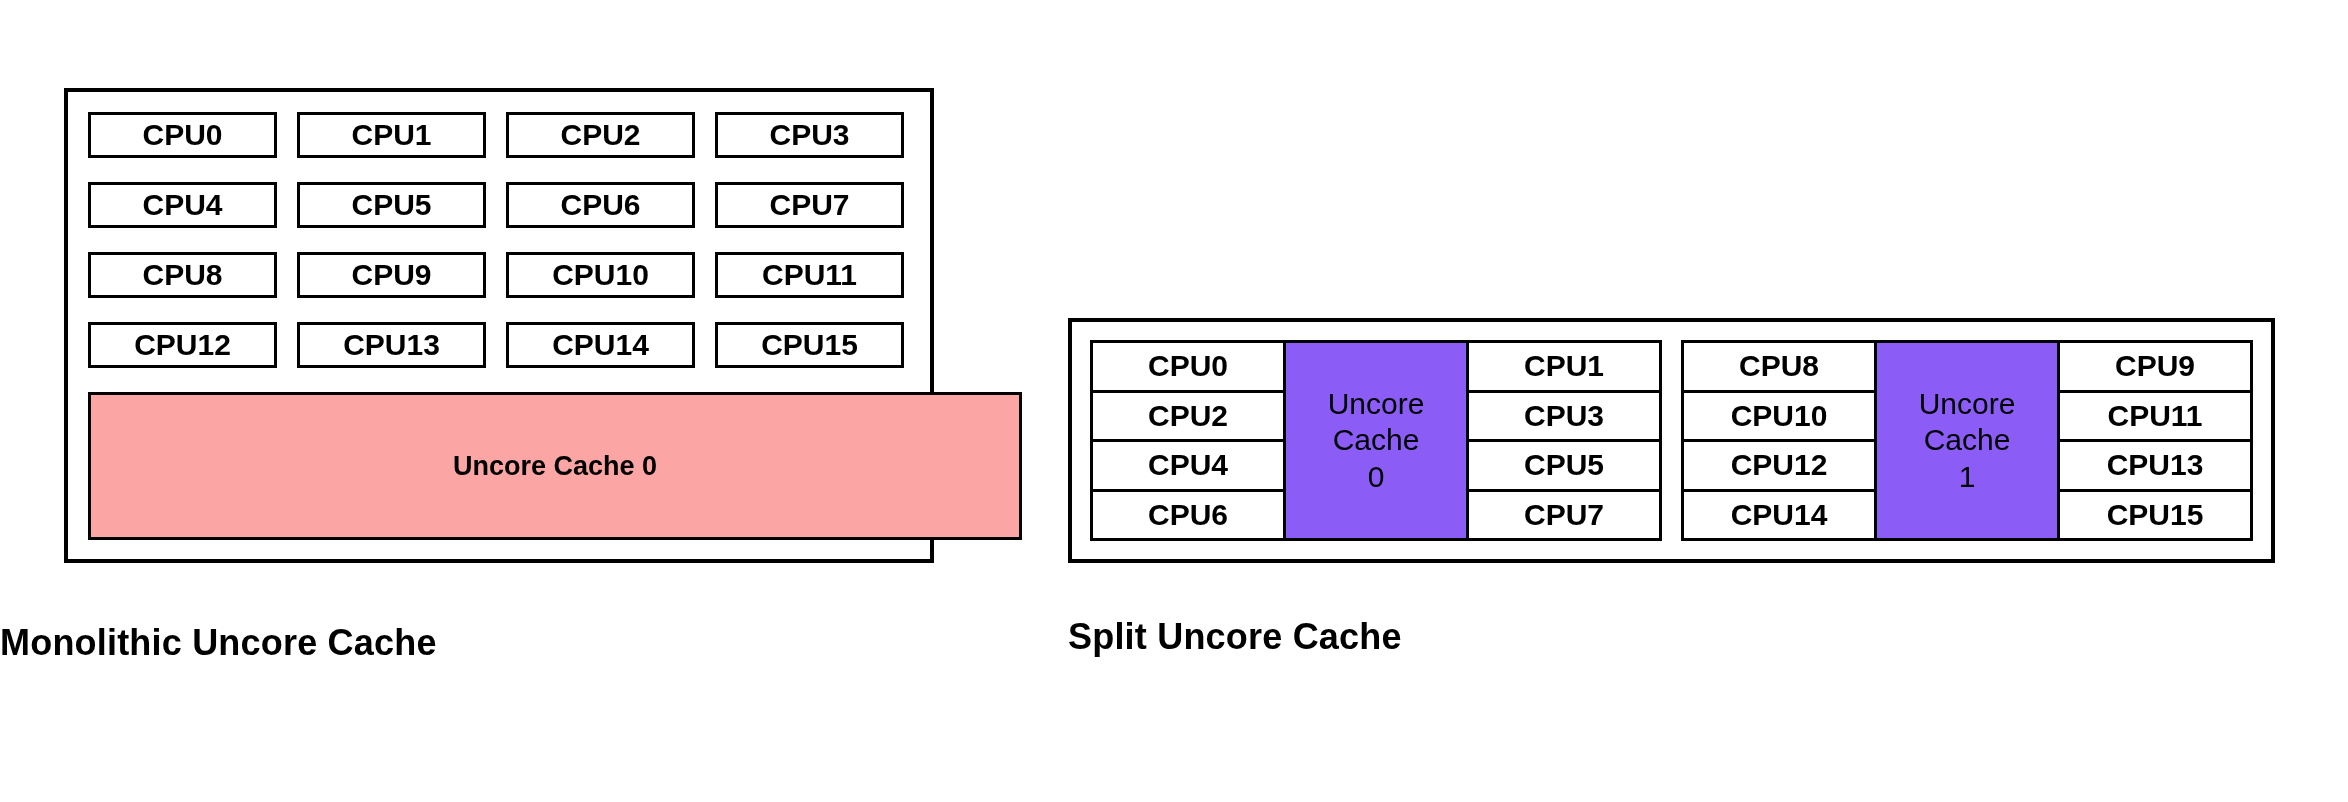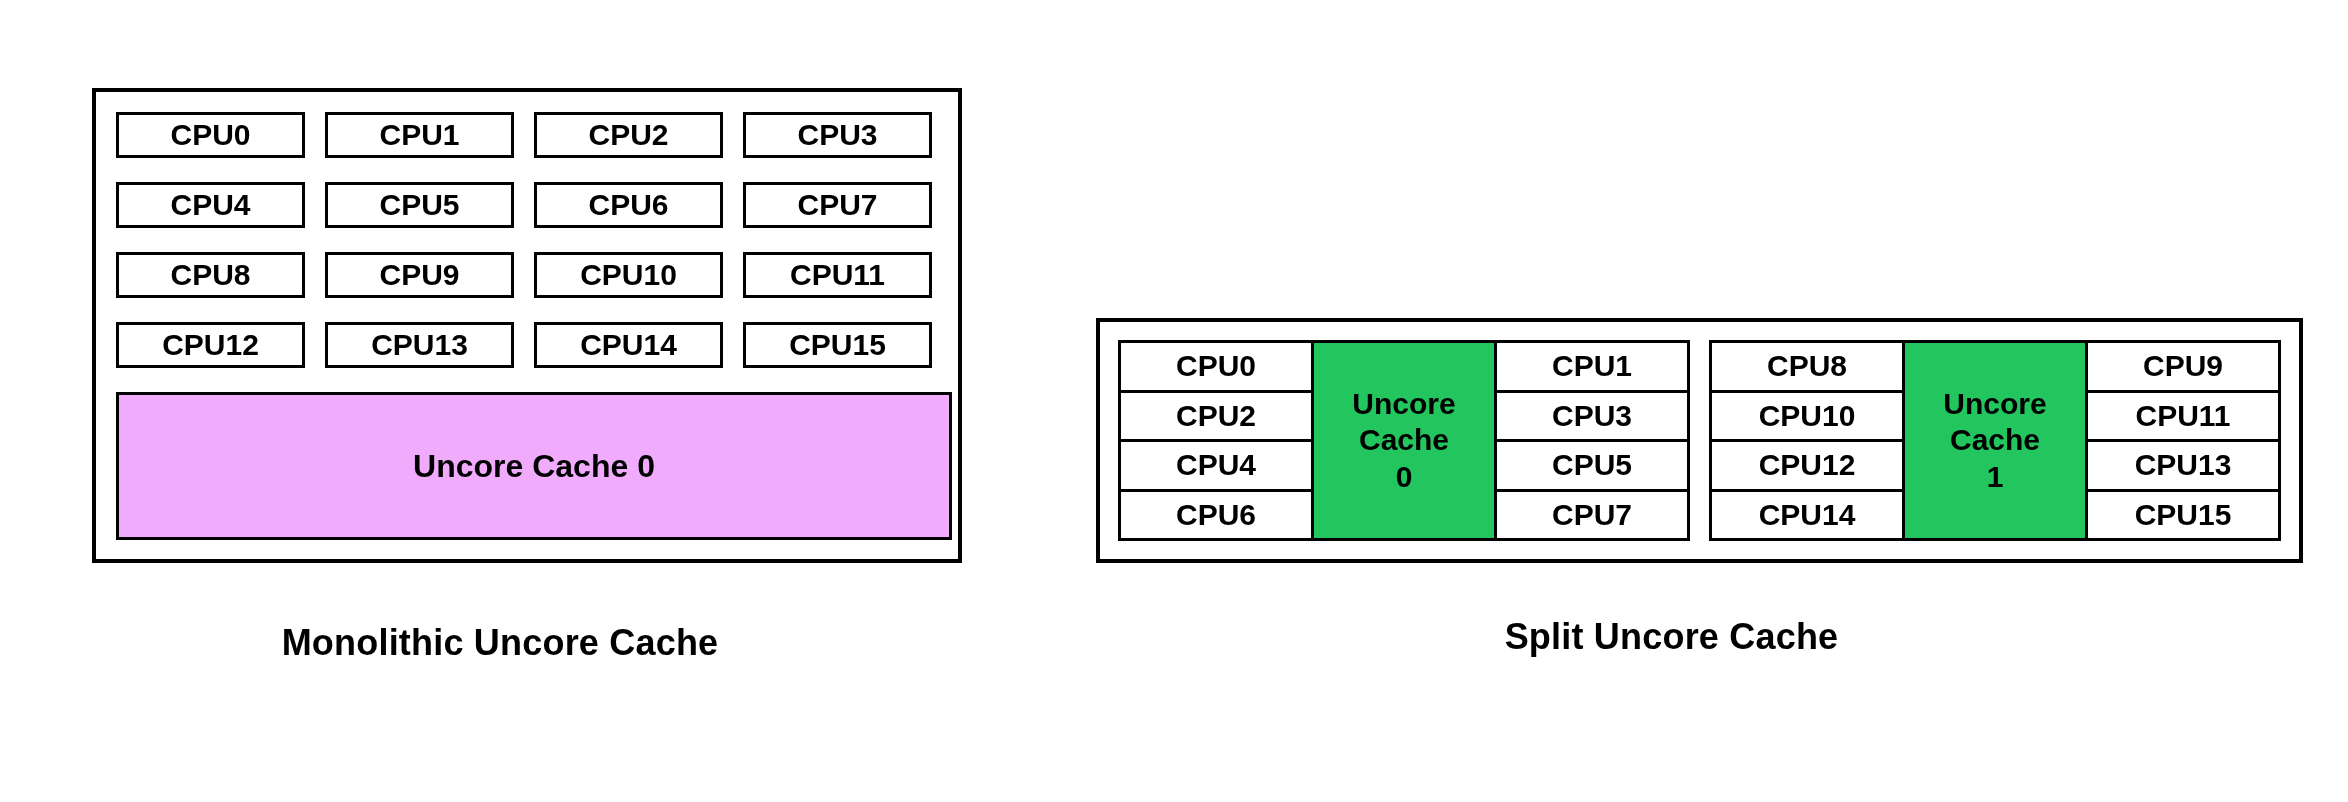--- a/index.html
+++ b/index.html
@@ -18,26 +18,24 @@
   
   .figure {
     position: absolute;
   }
 
   .panel-outer {
     position: absolute;
     box-sizing: border-box;
     border: 4px solid #000000;
     background: #ffffff;
-    margin-left: 28px;
   }
 
   .caption {
     position: absolute;
-    text-align: center;
     font-weight: bold;
     font-size: 36px;
     color: #000000;
     letter-spacing: 0.2px;
     white-space: nowrap;
   }
 
   
   #monolithic-panel {
     left: 64px;
@@ -69,29 +67,29 @@
     font-size: 30px;
     color: #000000;
     line-height: 1;
   }
 
   .cache-bar {
     position: absolute;
     box-sizing: border-box;
     left: 20px;
     top: 300px;
-    width: 836px;
+    width: 934px;
     height: 148px;
     border: 3px solid #000000;
-    background: #f0abfc;
-    display: flex;
-    align-items: center;
-    justify-content: center;
-    font-weight: bold;
-    font-size: 32px;
+    background: #fca5a5;
+    display: flex;
+    align-items: center;
+    justify-content: center;
+    font-weight: bold;
+    font-size: 27px;
     color: #000000;
   }
 
   
   #split-panel {
     left: 1068px;
     top: 318px;
     width: 1207px;
     height: 245px;
   }
@@ -139,26 +137,26 @@
   }
 
   .cpu-column.left-col .cpu-cell { border-right-width: 0; }
   .cpu-column.right-col .cpu-cell { border-left-width: 0; }
 
   .cache-column {
     box-sizing: border-box;
     width: 186px;
     flex: 0 0 186px;
     border: 3px solid #000000;
-    background: #22c55e;
+    background: #8b5cf6;
     display: flex;
     flex-direction: column;
     align-items: center;
     justify-content: center;
-    font-weight: bold;
+    font-weight: normal;
     font-size: 30px;
     color: #000000;
     line-height: 1.22;
     text-align: center;
   }
 
   
   #caption-monolithic {
     left: 0px;
     top: 622px;

